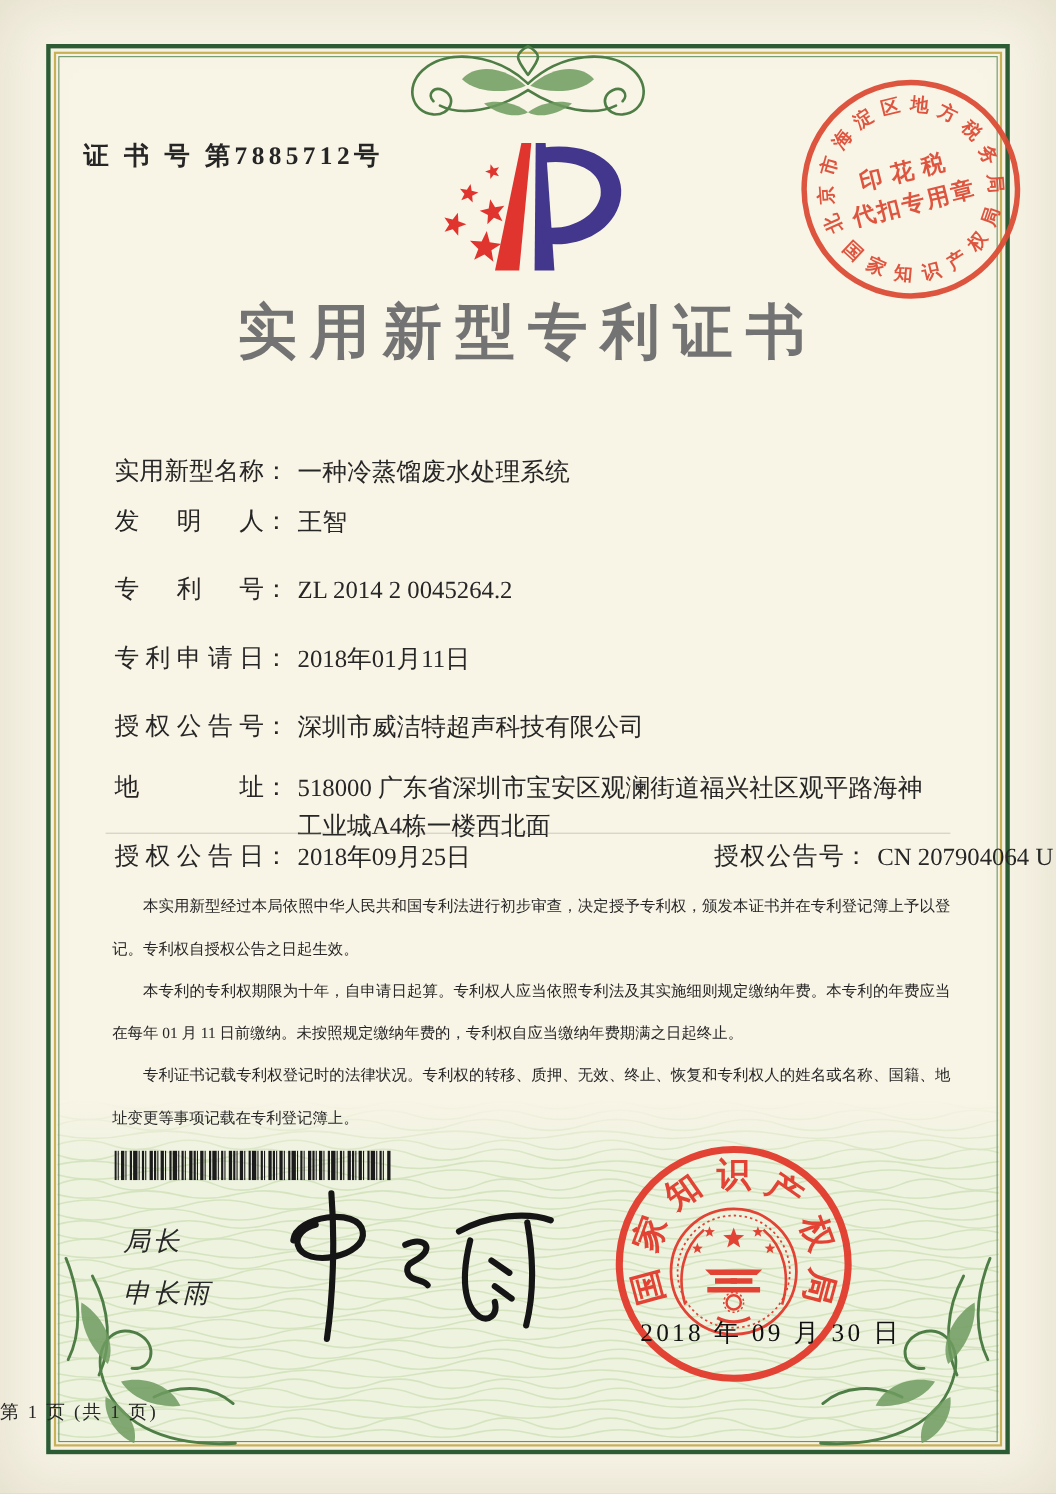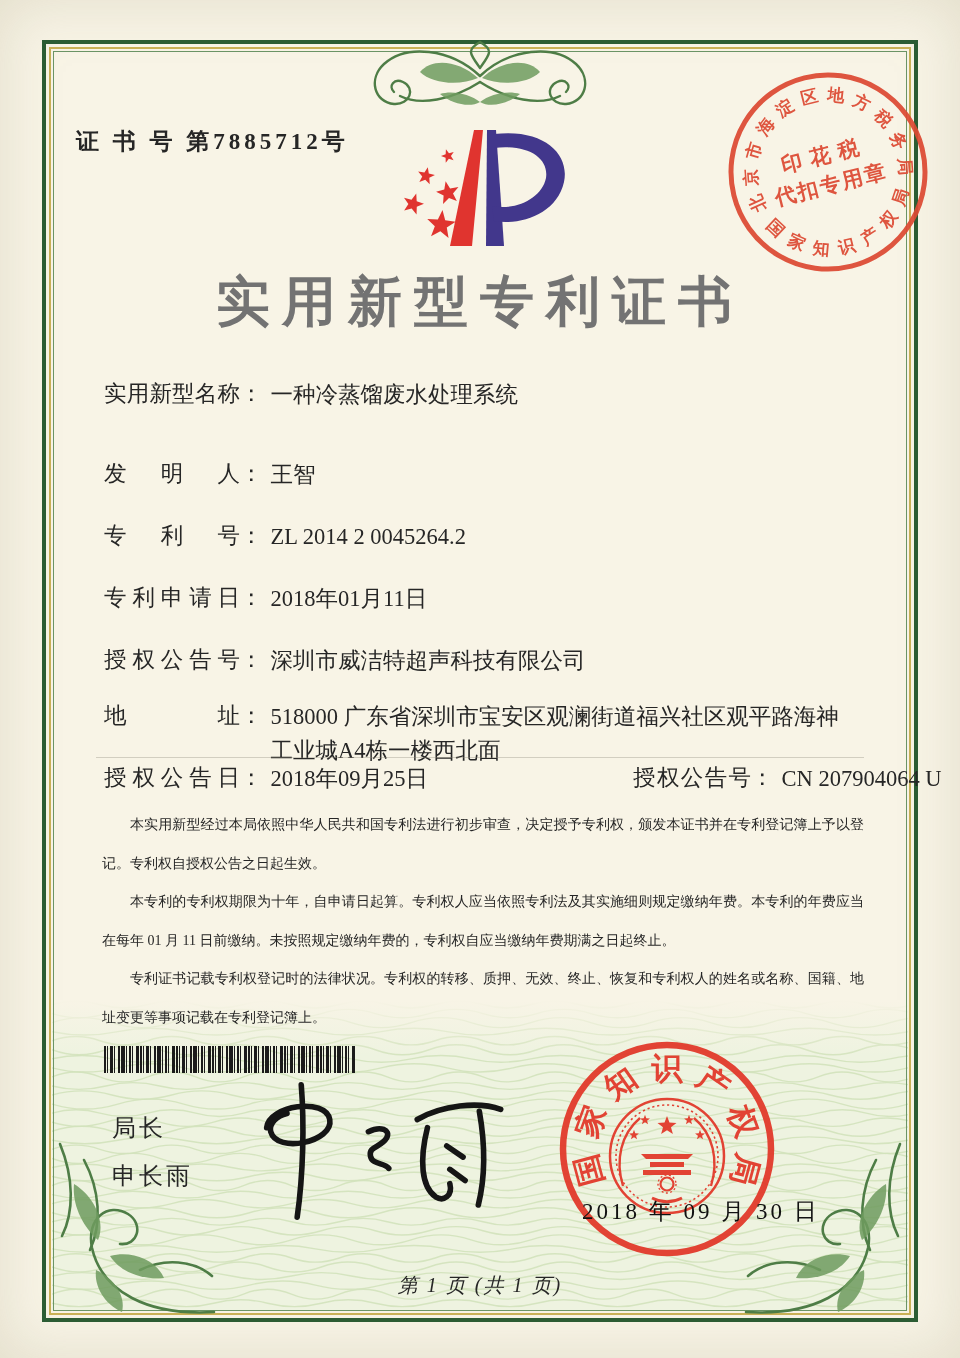--- a/index.html
+++ b/index.html
@@ -17,32 +17,32 @@
         background:linear-gradient(#f8f4e6,rgba(248,244,230,0));}
   .cert-no{position:absolute;left:76px;top:126px;font-size:23px;letter-spacing:4px;font-weight:bold;}
   .logo{position:absolute;left:386px;top:120px;width:204px;height:148px;}
   .tax-stamp{position:absolute;left:718px;top:62px;width:220px;height:220px;transform:rotate(-14deg);opacity:.93;}
   .title{position:absolute;left:0;right:0;top:266px;margin:0;text-align:center;
         font-size:54px;font-weight:bold;letter-spacing:12px;color:#737373;}
   .frow{position:absolute;left:104px;font-size:22.5px;white-space:nowrap;}
   .flabel{display:inline-block;width:136px;text-align:justify;text-align-last:justify;vertical-align:top;}
   .fcolon{display:inline-block;vertical-align:top;margin:0 8px 0 0;}
   .fvalue{display:inline-block;max-width:580px;white-space:normal;vertical-align:top;line-height:34px;}
-  .frow-right{position:absolute;left:529px;top:0;white-space:nowrap;font-family:Liberation Serif, serif;}
+  .frow-right{position:absolute;left:545px;top:0;white-space:nowrap;font-family:Liberation Serif, serif;}
   .flabel-sm{display:inline-block;width:118px;text-align:justify;text-align-last:justify;vertical-align:top;}
   .divider{position:absolute;left:96px;right:96px;top:757px;height:1px;background:rgba(140,135,120,.35);}
   .paras{position:absolute;left:102px;top:806px;width:762px;}
   .paras p{font-size:14px;line-height:38.5px;text-indent:2em;text-align:justify;margin:0;}
   .barcode{position:absolute;left:104px;top:1046px;width:256px;height:27px;}
-  .officer{position:absolute;left:112px;top:1112px;font-size:24px;font-family:"Liberation Sans","DejaVu Sans",sans-serif;}
+  .officer{position:absolute;left:112px;top:1112px;font-size:24px;font-family:"Liberation Sans","DejaVu Sans",sans-serif;font-style:italic;}
   .officer div{margin-bottom:16px;letter-spacing:3px;}
   .signature{position:absolute;left:228px;top:1066px;width:290px;height:166px;}
   .gov-seal{position:absolute;left:554px;top:1036px;width:226px;height:226px;opacity:.95;}
   .seal-date{position:absolute;left:582px;top:1196px;font-size:23px;letter-spacing:3px;color:#111;white-space:nowrap;}
-  .page-footer{position:absolute;left:0;right:0;top:1272px;text-align:center;font-size:20px;letter-spacing:2px;font-style:italic;}
+  .page-footer{position:absolute;left:0;right:0;top:1272px;font-size:17px;letter-spacing:2px;}
   .ornament{position:absolute;pointer-events:none;}
   .orn-top{left:320px;top:38px;width:320px;height:90px;}
   .orn-bl{left:44px;top:1120px;width:180px;height:200px;}
   .orn-br{right:44px;top:1120px;width:180px;height:200px;transform:scaleX(-1);}
 </style>
 </head>
 <body>
 
 <div class="page">
 
@@ -173,21 +173,21 @@
           <path d="M41.79,47.18L42.79,53.44L48.94,54.97L43.29,57.86L43.74,64.19L39.25,59.70L33.37,62.09L36.24,56.43L32.16,51.57L38.43,52.56Z"></path>
           <path d="M59.62,61.24L64.09,68.42L72.45,67.10L67.01,73.57L70.84,81.11L63.00,77.94L57.02,83.92L57.61,75.48L50.08,71.63L58.29,69.59Z"></path>
           <path d="M30.25,73.49L30.70,81.23L38.00,83.84L30.78,86.66L30.55,94.41L25.63,88.41L18.19,90.59L22.38,84.07L18.01,77.66L25.51,79.63Z"></path>
           <path d="M56.50,90.07L59.19,100.30L69.66,101.81L60.77,107.54L62.56,117.95L54.37,111.27L45.02,116.19L48.84,106.34L41.27,98.96L51.82,99.56Z"></path>
         </g>
     </svg>
   </div>
 
   <h1 class="title">实用新型专利证书</h1>
 
-  <div class="frow" style="top:378px">
+  <div class="frow" style="top:412px">
     <span class="flabel">实用新型名称</span><span class="fcolon">：</span><span class="fvalue">一种冷蒸馏废水处理系统</span>
   </div>
   <div class="frow" style="top:458px">
     <span class="flabel">发明人</span><span class="fcolon">：</span><span class="fvalue">王智</span>
   </div>
   <div class="frow" style="top:520px">
     <span class="flabel">专利号</span><span class="fcolon">：</span><span class="fvalue">ZL 2014 2 0045264.2</span>
   </div>
   <div class="frow" style="top:582px">
     <span class="flabel">专利申请日</span><span class="fcolon">：</span><span class="fvalue">2018年01月11日</span>

